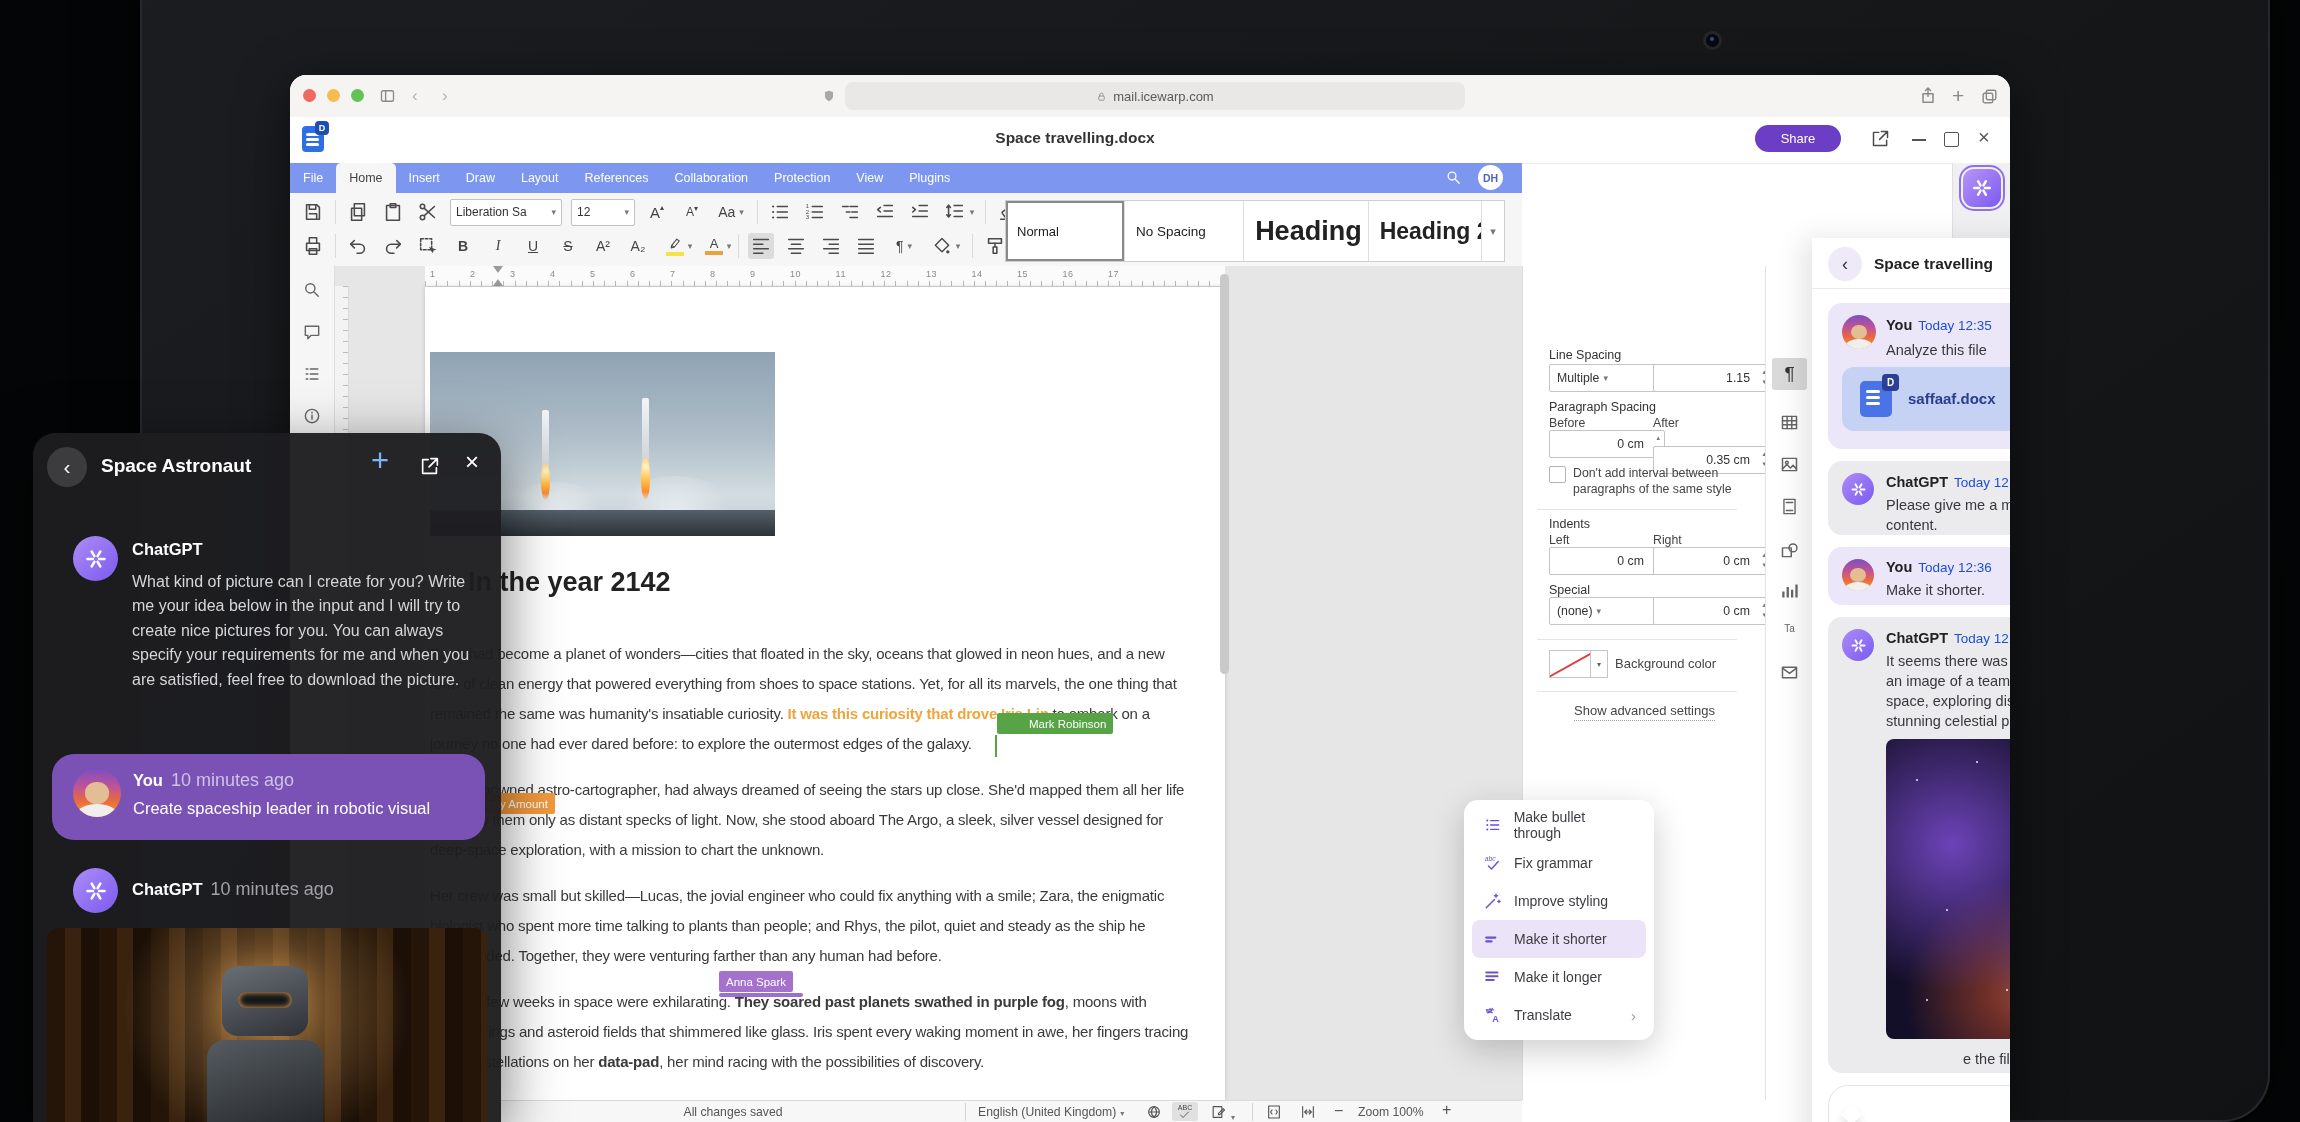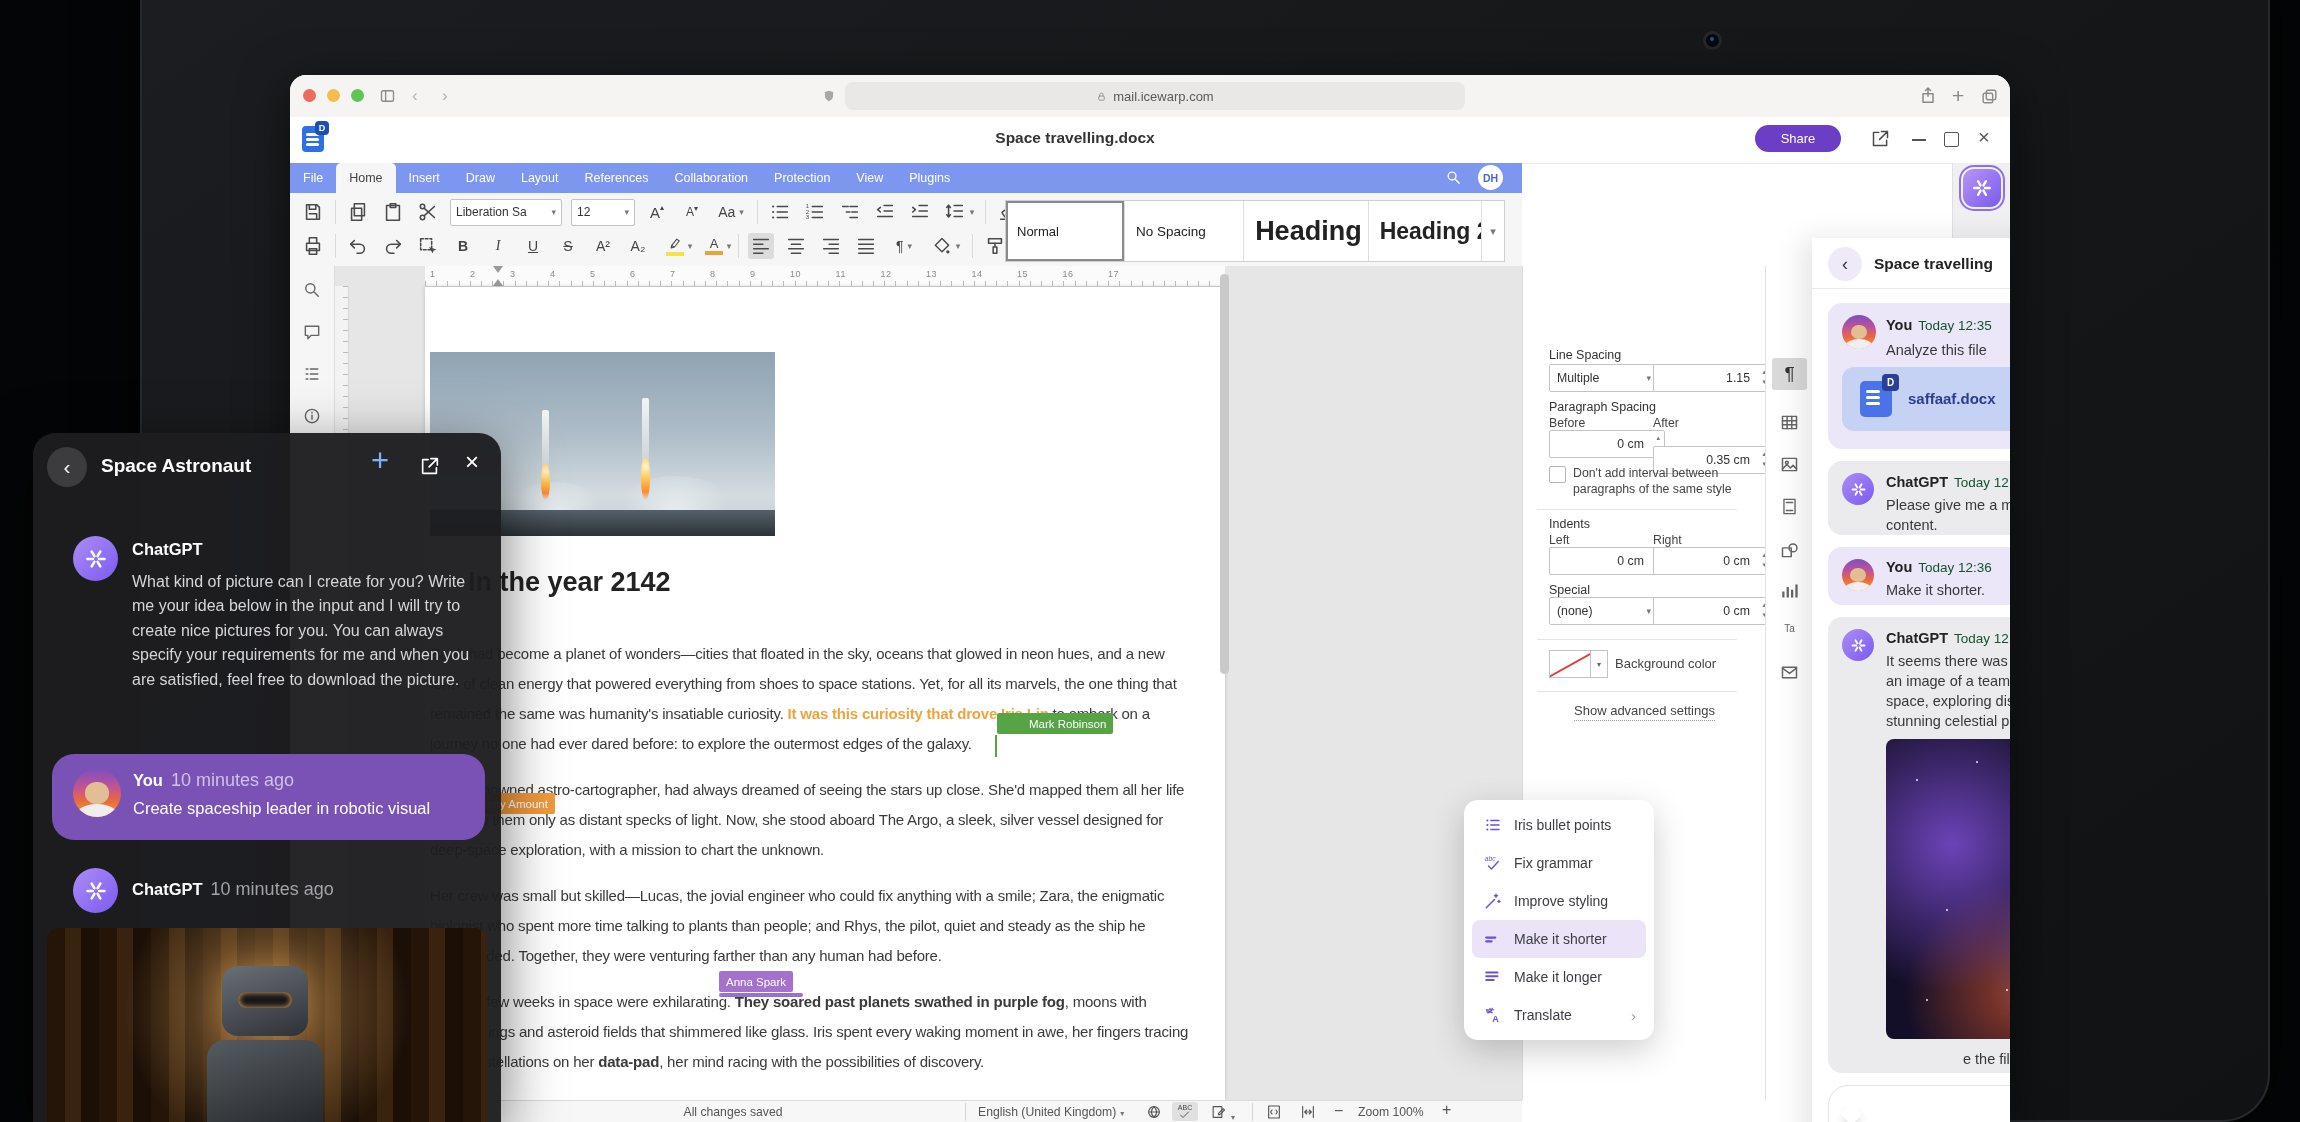--- a/index.html
+++ b/index.html
@@ -45,36 +45,36 @@
   #vruler{position:absolute;left:45px;top:20px;width:13px;height:814px;background:#f3f3f3;border-right:1px solid #d9d9d9;background-image:repeating-linear-gradient(180deg,#bbb 0 1px,transparent 1px 11px);background-size:5px 100%;background-position:8px 0;background-repeat:no-repeat;}
   #page{position:absolute;left:135px;top:21px;width:800px;height:813px;background:#fff;box-shadow:0 0 4px rgba(0,0,0,.18);}
   #docscroll{position:absolute;left:930px;top:8px;width:9px;height:400px;background:#c9c9c9;border-radius:5px;}
   .doc-p{font-size:15px;line-height:30px;color:#3a3a3a;letter-spacing:-.2px;margin:0 0 16px 0;}
   .tag{position:absolute;height:21px;border-radius:2px;color:#fff;font-size:11.5px;display:flex;align-items:center;justify-content:center;padding:0 7px;z-index:5;}
   
   #settings{position:absolute;left:1232px;top:191px;width:243px;height:834px;background:#fff;border-left:1px solid #dcdcdc;font-size:12.3px;color:#444;}
   .s-b{font-weight:normal;font-size:12.5px;color:#333;}
   .spin{position:absolute;height:26px;background:#fff;border:1px solid #c4c4c4;border-radius:2px;display:flex;align-items:center;justify-content:flex-end;font-size:12.3px;color:#333;padding-right:20px;}
   .spin .ud{position:absolute;right:4px;top:2px;font-size:7px;color:#777;line-height:10px;text-align:center;}
-  .sdd{position:absolute;height:26px;background:#fff;border:1px solid #c4c4c4;border-radius:2px;display:flex;align-items:center;justify-content:space-between;font-size:12.3px;color:#333;padding:0 7px;}
+  .sdd{position:absolute;height:26px;background:#fff;border:1px solid #c4c4c4;border-radius:2px;display:flex;align-items:center;font-size:12.3px;color:#333;padding:0 7px;}
   .sdiv{position:absolute;left:14px;width:200px;height:1px;background:#e4e4e4;}
   #iconstrip{position:absolute;left:1475px;top:191px;width:47px;height:834px;background:#fff;border-left:1px solid #e2e2e2;}
   .stripic{position:absolute;left:6px;width:35px;height:32px;display:flex;align-items:center;justify-content:center;color:#666;}
   
   #statusbar{position:absolute;left:0;top:1025px;width:1232px;height:22px;background:#f7f7f7;border-top:1px solid #dadada;font-size:12.2px;color:#555;}
   
   #appstrip{position:absolute;left:1662px;top:88px;width:58px;height:959px;background:#f0f0f2;border-left:1px solid #e0e0e4;}
   #gpt-app{position:absolute;left:10px;top:6px;width:38px;height:38px;border-radius:11px;background:linear-gradient(135deg,#b795f7,#7b5af0);outline:2px solid #8f6ff0;outline-offset:2px;display:flex;align-items:center;justify-content:center;}
   
   #chatpanel{position:absolute;left:1522px;top:163px;width:430px;height:959px;background:#fff;box-shadow:-10px 0 26px rgba(0,0,0,.10);z-index:40;}
   .bubble{position:absolute;left:16px;width:398px;border-radius:14px;}
   .bub-lav{background:#ece7f8;}
   .bub-gray{background:#ebebed;}
   .b-name{font-weight:bold;font-size:14.5px;color:#222;}
-  .b-time{font-size:13.5px;color:#14532d;margin-left:6px;}
+  .b-time{font-size:13.5px;color:#1d4ed8;margin-left:6px;}
   .b-text{font-size:14.5px;color:#37373c;line-height:20px;}
   .avatar-u{border-radius:50%;background:linear-gradient(180deg,#7e4fc0 0%,#c05394 38%,#e86a3d 66%,#f3a13e 100%);position:relative;overflow:hidden;}
   .avatar-u::after{content:"";position:absolute;left:26%;top:28%;width:48%;height:44%;border-radius:50%;background:#e3bd93;}
   .avatar-u::before{content:"";position:absolute;left:8%;bottom:-16%;width:84%;height:44%;border-radius:50%;background:#f0efee;z-index:1;}
   .avatar-g{border-radius:50%;background:linear-gradient(135deg,#ab8df6,#7b5af0);display:flex;align-items:center;justify-content:center;}
   
   #ctxmenu{position:absolute;left:1464px;top:800px;width:190px;height:240px;background:#fff;border-radius:14px;box-shadow:0 10px 34px rgba(0,0,0,.20);z-index:50;padding:6px 0;box-sizing:border-box;}
   .mrow{position:relative;height:38px;display:flex;align-items:center;gap:12px;padding:0 12px;margin:0 8px;border-radius:8px;font-size:14px;color:#3c3c42;}
   .mrow.hl{background:#ebe3f8;}
   #menutail{position:absolute;left:1554px;top:1032px;width:15px;height:15px;background:#fff;transform:rotate(45deg);border-radius:2px;z-index:49;box-shadow:4px 4px 10px rgba(0,0,0,.12);}
@@ -655,21 +655,21 @@
   </div>
 
   <div id="ctxmenu">
     <div class="mrow">
         <svg width="18" height="18" viewBox="0 0 24 24" class="ic-p">
           <path d="M9 6h11M9 12h11M9 18h11"></path>
           <circle cx="4.5" cy="6" r="1.4" fill="#6d4fd2" stroke="none"></circle>
           <circle cx="4.5" cy="12" r="1.4" fill="#6d4fd2" stroke="none"></circle>
           <circle cx="4.5" cy="18" r="1.4" fill="#6d4fd2" stroke="none"></circle>
         </svg>
-        <span>Iris bullet points</span>
+        <span>Make bullet through</span>
       </div>
     <div class="mrow">
         <svg width="18" height="18" viewBox="0 0 24 24">
           <text x="1" y="9" font-size="9" fill="#6d4fd2" font-style="italic">abc</text>
           <path d="M6 16l4 4 9-10" class="ic-p"></path>
         </svg>
         <span>Fix grammar</span>
       </div>
     <div class="mrow">
         <svg width="18" height="18" viewBox="0 0 24 24" class="ic-p">

